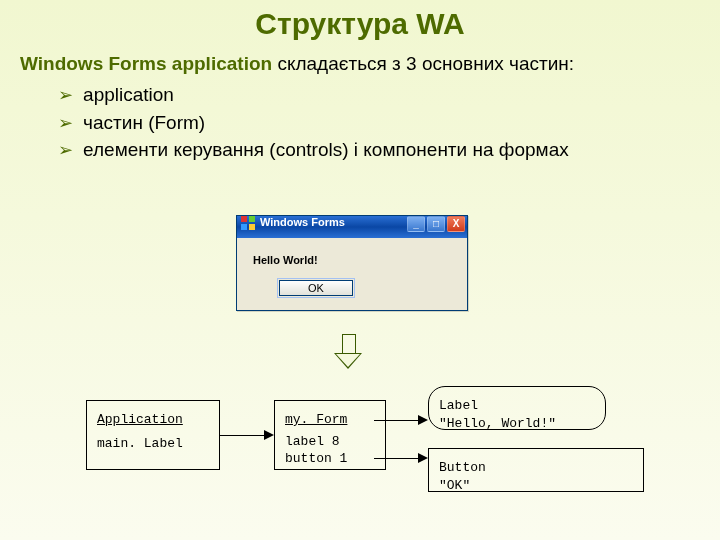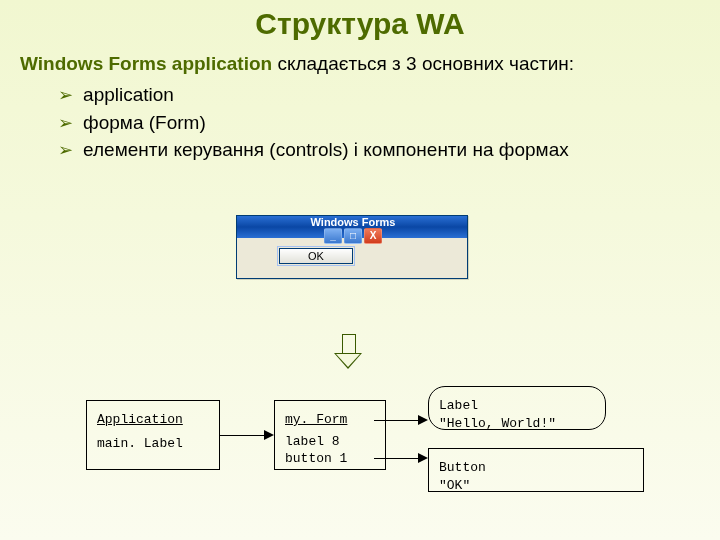--- a/index.html
+++ b/index.html
@@ -47,27 +47,26 @@
     top: 215px;
     width: 230px;
     background: #ece9d8;
     border: 1px solid #003c74;
     box-shadow: 1px 1px 0 rgba(0,0,0,0.15);
     font-family: Tahoma, Arial, sans-serif;
     font-size: 11px;
   }
   .win .titlebar {
     display: flex;
-    align-items: center;
+    align-items: flex-start;
     height: 22px;
     background: linear-gradient(to bottom, #2a6fd4 0%, #0a47a5 50%, #2a6fd4 100%);
     color: #fff;
     padding: 0 2px 0 4px;
     font-weight: bold;
-    flex-direction: column;
   }
   .win .appicon {
     width: 14px; height: 14px;
     margin-right: 5px;
     background:
       linear-gradient(#d33 0 0) 0 0/6px 6px no-repeat,
       linear-gradient(#6c3 0 0) 8px 0/6px 6px no-repeat,
       linear-gradient(#39f 0 0) 0 8px/6px 6px no-repeat,
       linear-gradient(#fc3 0 0) 8px 8px/6px 6px no-repeat;
   }
@@ -170,39 +169,40 @@
     <span class="bold">Windows Forms application</span><span> складається з 3 основних частин:</span>
   </div>
 
   <div class="bullets">
     <div class="bullet">
       <span class="arrow">➢</span>
       <span>application</span>
     </div>
     <div class="bullet">
       <span class="arrow">➢</span>
-      <span>форма (Form)</span>
+      <span>частин (Form)</span>
     </div>
     <div class="bullet">
       <span class="arrow">➢</span>
       <span>елементи керування (controls) і компоненти на формах</span>
     </div>
   </div>
 
   <div class="win">
     <div class="titlebar">
       <span class="appicon"></span>
       <span class="caption">Windows Forms</span>
       <span class="ctlbtns">
         <span class="ctlbtn">_</span>
         <span class="ctlbtn">□</span>
         <span class="ctlbtn close">X</span>
       </span>
     </div>
     <div class="body">
+      <div class="hello">Hello World!</div>
       <div class="okwrap">
         <span class="okbtn">OK</span>
       </div>
     </div>
   </div>
 
   <div class="downarrow">
     <div class="shaft"></div>
     <div class="head"></div>
   </div>

